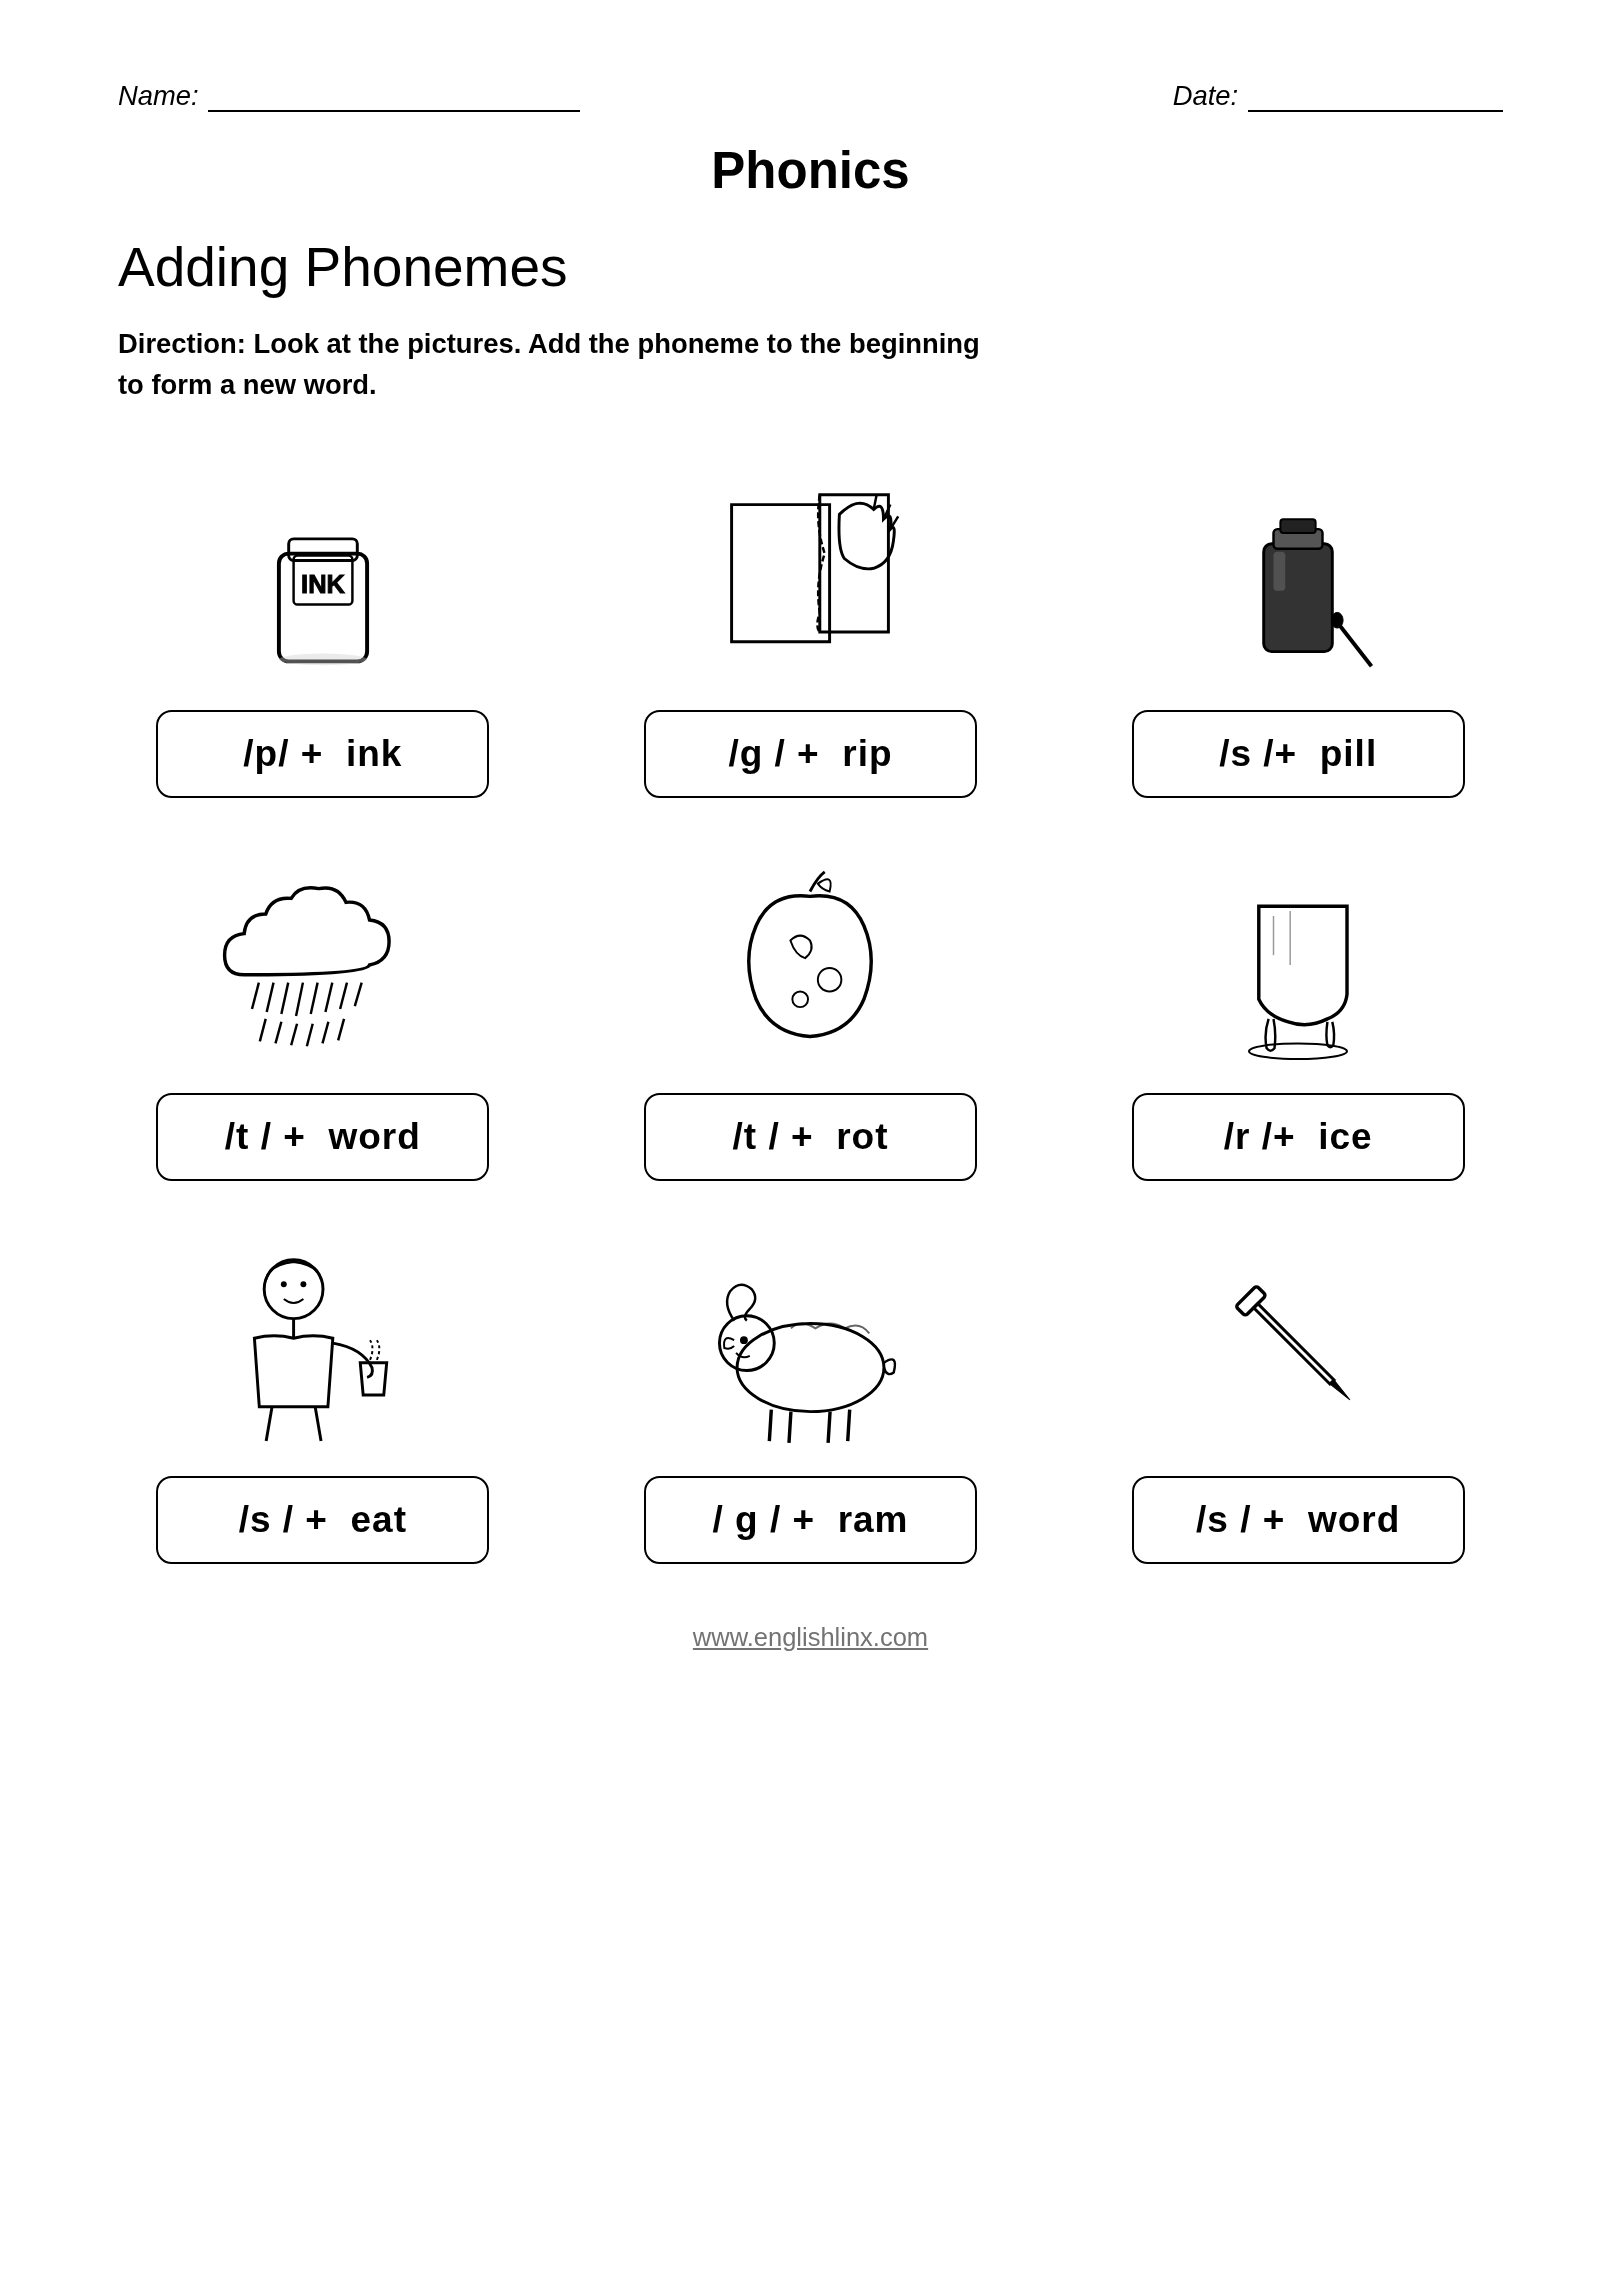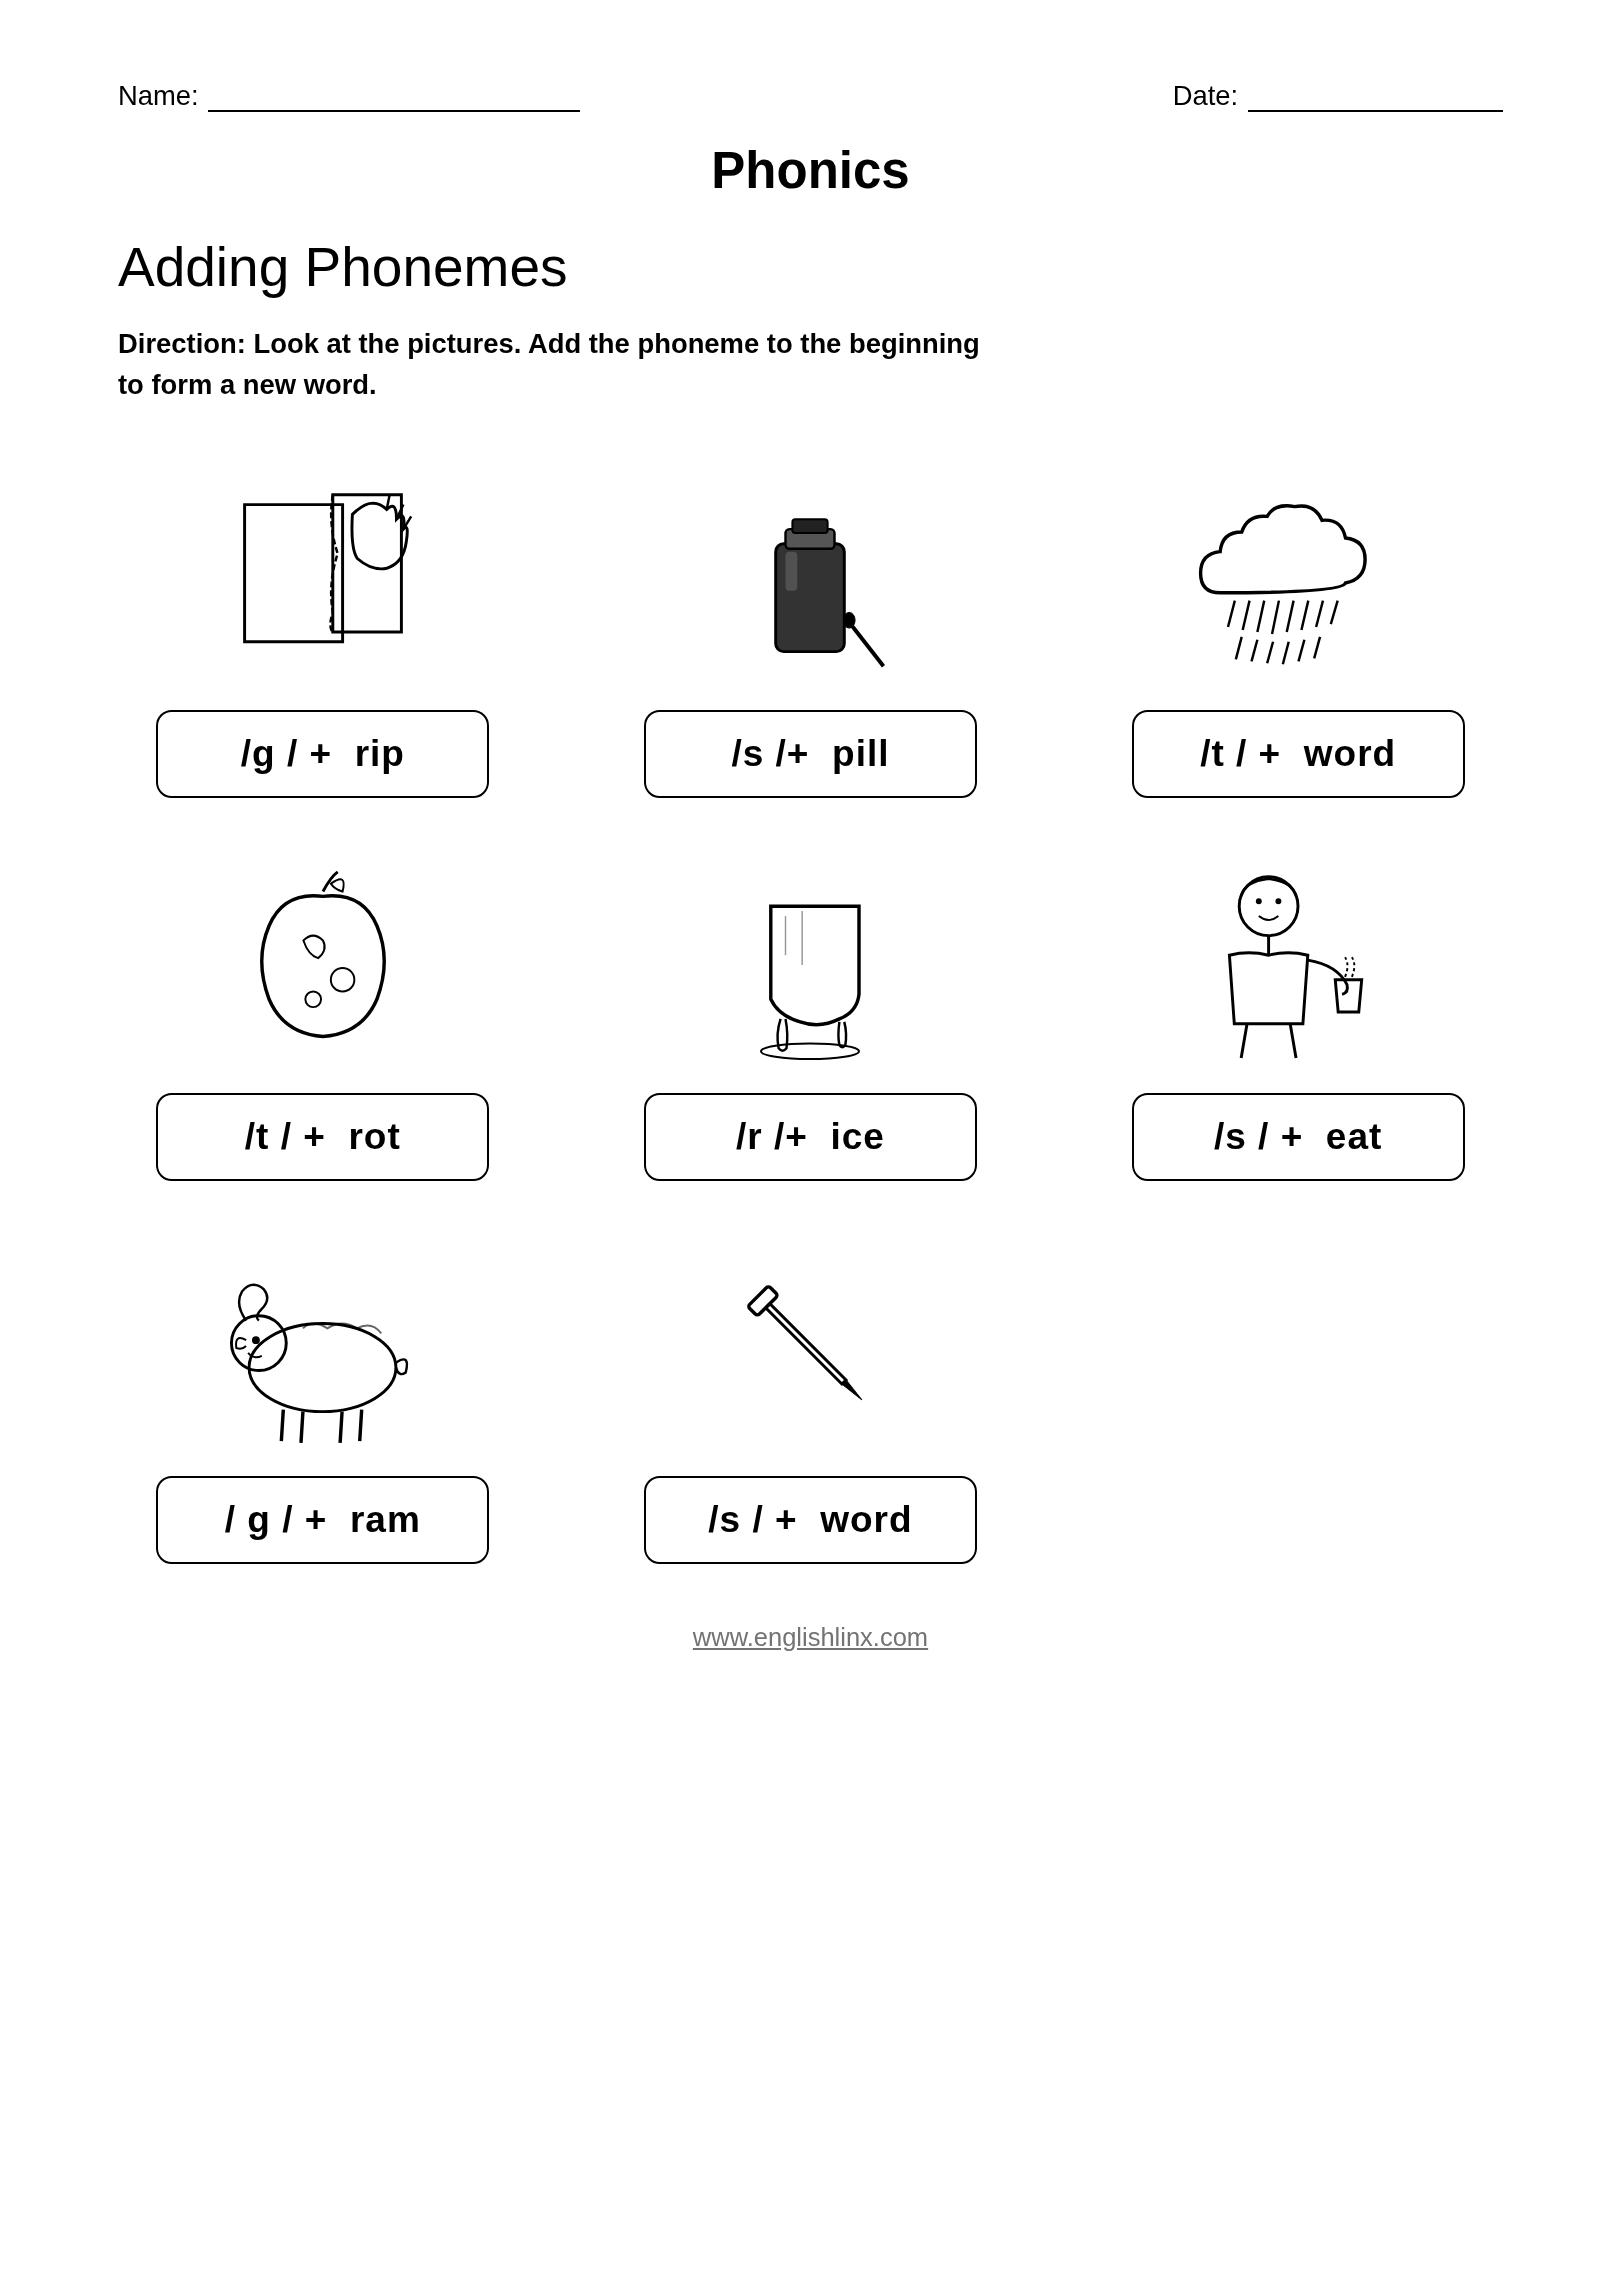--- a/index.html
+++ b/index.html
@@ -15,20 +15,21 @@
       display: flex;
       justify-content: space-between;
       align-items: flex-end;
       margin-bottom: 29px;
     }
     .name-field, .date-field {
       font-size: 27.4px;
       display: flex;
       align-items: flex-end;
       gap: 9.8px;
+      font-style: italic;
     }
     .underline {
       border-bottom: 2px solid #000;
       display: inline-block;
     }
     .name-field .underline { width: 372px; }
     .date-field .underline { width: 255px; }
     .page-title {
       text-align: center;
       font-size: 51px;
@@ -104,20 +105,37 @@
     <span class="underline">&nbsp;</span>
   </div>
 </div>
 
 <div class="page-title">Phonics</div>
 <div class="section-title">Adding Phonemes</div>
 <div class="direction">Direction: Look at the pictures. Add the phoneme to the beginning to form a new word.</div>
 
 <div class="grid">
 
+  <div class="cell">
+    <div class="image-area">
+      <svg width="196" height="196" viewBox="0 0 200 200">
+
+        <rect x="55" y="70" width="90" height="110" rx="10" ry="10" fill="none" stroke="#000" stroke-width="4"></rect>
+        <rect x="65" y="55" width="70" height="22" rx="5" ry="5" fill="none" stroke="#000" stroke-width="3"></rect>
+        <rect x="70" y="72" width="60" height="50" fill="none" stroke="#000" stroke-width="2.5" rx="4"></rect>
+
+        <text x="100" y="110" text-anchor="middle" font-size="26" font-weight="bold" font-family="Arial" stroke="#000" stroke-width="1">INK</text>
+
+        <ellipse cx="100" cy="178" rx="45" ry="6" fill="#ccc" opacity="0.4"></ellipse>
+      </svg>
+    </div>
+    <div class="label-box">
+      <span>/p/ +</span>&nbsp;&nbsp;<span>ink</span>
+    </div>
+  </div>
 
   <div class="cell">
     <div class="image-area">
       <svg width="216" height="196" viewBox="0 0 220 200">
 
         <polygon points="30,20 130,20 130,160 30,160" fill="none" stroke="#000" stroke-width="3"></polygon>
         <polygon points="120,10 190,10 190,150 120,150" fill="none" stroke="#000" stroke-width="3"></polygon>
 
         <path d="M120,10 Q115,40 125,70 Q115,100 120,130 Q115,145 120,150" fill="none" stroke="#000" stroke-width="2.5" stroke-dasharray="6,3"></path>
 

